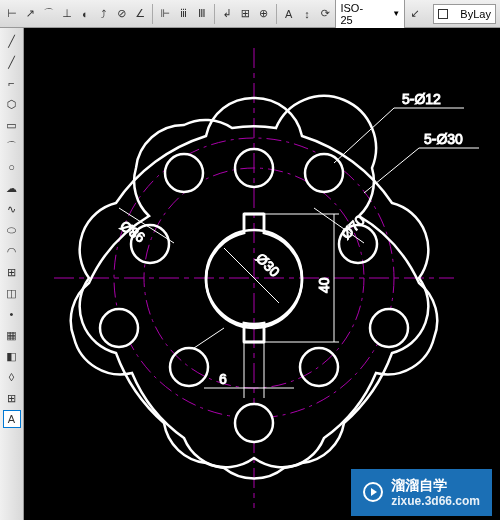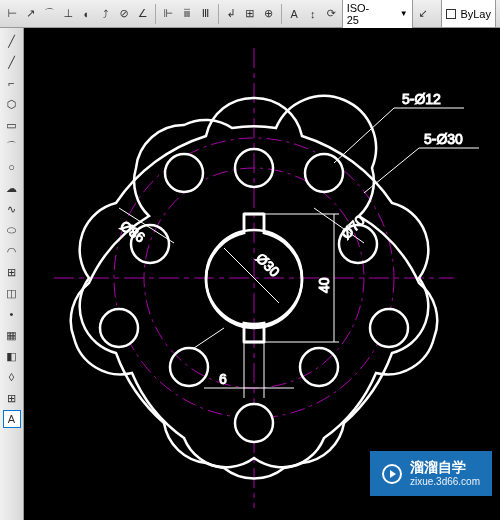--- a/index.html
+++ b/index.html
@@ -2,33 +2,33 @@
 <html><head>
   <meta charset="utf-8">
   <style>
     * { margin: 0; padding: 0; box-sizing: border-box; }
     body { width: 500px; height: 520px; background: #000; font-family: Arial, sans-serif; overflow: hidden; position: relative; }
     .top-toolbar { height: 28px; background: linear-gradient(#f0f0f0, #d8d8d8); border-bottom: 1px solid #999; display: flex; align-items: center; padding: 0 4px; gap: 2px; }
     .top-toolbar .tool-btn { width: 18px; height: 18px; display: flex; align-items: center; justify-content: center; font-size: 11px; color: #333; cursor: pointer; border: 1px solid transparent; }
     .top-toolbar .sep { width: 1px; height: 20px; background: #aaa; margin: 0 2px; }
     .style-select { height: 36px; background: #fff; border: 1px solid #999; padding: 0 4px; font-size: 11px; display: flex; align-items: center; gap: 24px; }
     .style-select .chev { font-size: 8px; }
-    .layer-box { height: 29px; background: #fff; border: 1px solid #999; padding: 0 4px; font-size: 11px; display: flex; align-items: center; gap: 4px; margin-left: 8px; }
+    .layer-box { height: 20px; background: #fff; border: 1px solid #999; padding: 0 4px; font-size: 11px; display: flex; align-items: center; gap: 12px; margin-left: 8px; }
     .layer-sq { width: 10px; height: 10px; border: 1px solid #333; background: #fff; }
     .left-toolbar { position: absolute; left: 0; top: 28px; width: 24px; bottom: 0; background: linear-gradient(90deg, #f0f0f0, #d8d8d8); border-right: 1px solid #999; display: flex; flex-direction: column; align-items: center; padding-top: 4px; gap: 3px; }
     .left-toolbar .tool-btn { width: 18px; height: 18px; display: flex; align-items: center; justify-content: center; font-size: 11px; color: #333; cursor: pointer; border: 1px solid transparent; }
     .left-toolbar .tool-btn.active { background: #fff; border: 1px solid #0078d4; }
     .canvas { position: absolute; left: 24px; top: 28px; right: 0; bottom: 0; background: #000; text-align: center; }
     .canvas svg { width: 100%; height: 100%; }
-    .watermark { position: absolute; right: 8px; bottom: 24px; background: #1b6fb5; color: #fff; padding: 8px 12px; font-size: 12px; display: flex; align-items: center; gap: 8px; justify-content: center; }
+    .watermark { position: absolute; right: 8px; bottom: 4px; background: #1b6fb5; color: #fff; padding: 8px 12px; font-size: 12px; display: flex; align-items: center; gap: 8px; justify-content: center; }
     .watermark .play { width: 20px; height: 20px; border: 2px solid #fff; border-radius: 50%; display: flex; align-items: center; justify-content: center; }
     .watermark .play::after { content: ''; width: 0; height: 0; border-left: 6px solid #fff; border-top: 4px solid transparent; border-bottom: 4px solid transparent; margin-left: 2px; }
     .watermark .txt { display: flex; flex-direction: column; line-height: 1.2; }
     .watermark .main { font-size: 14px; font-weight: bold; }
-    .watermark .sub { font-size: 10px; opacity: 0.9; }
+    .watermark .sub { font-size: 12px; opacity: 0.9; font-weight: bold; }
     .dim-text { fill: #fff; font-size: 14px; font-family: Arial; }
   </style>
 </head>
 <body>
 
 <div class="top-toolbar">
   <div class="tool-btn">⊢</div>
   <div class="tool-btn">↗</div>
   <div class="tool-btn">⌒</div>
   <div class="tool-btn">⊥</div>

